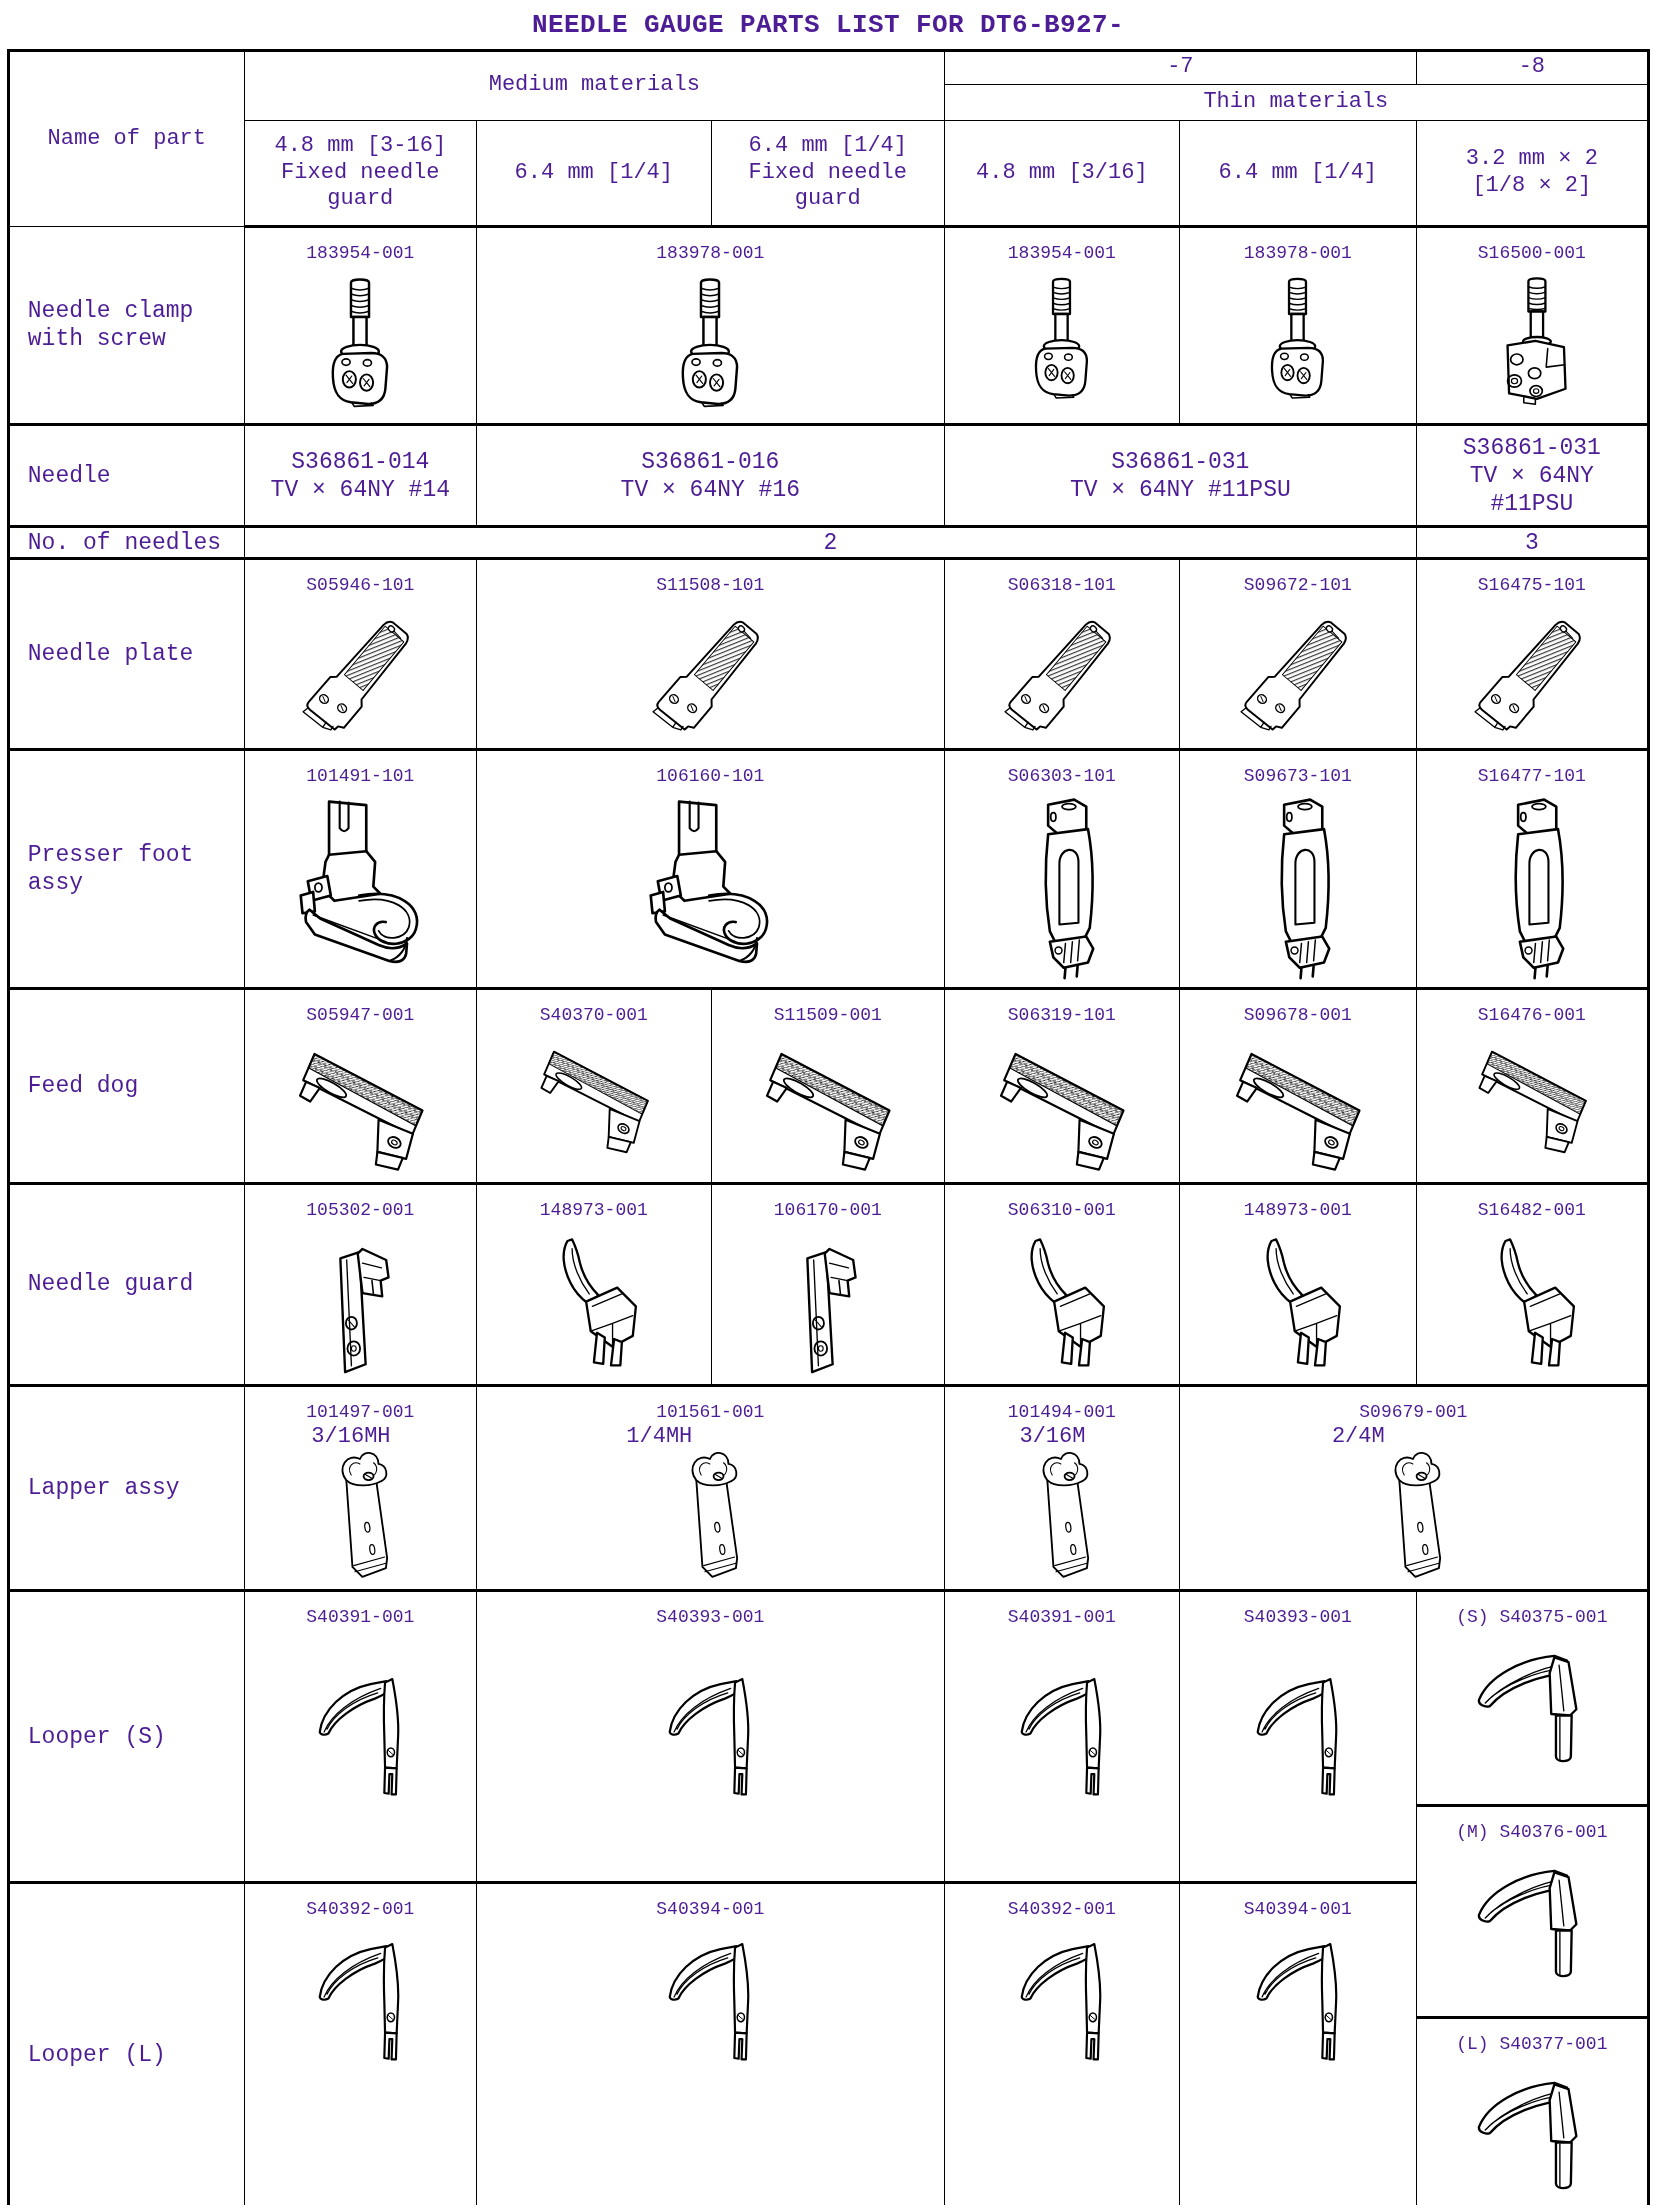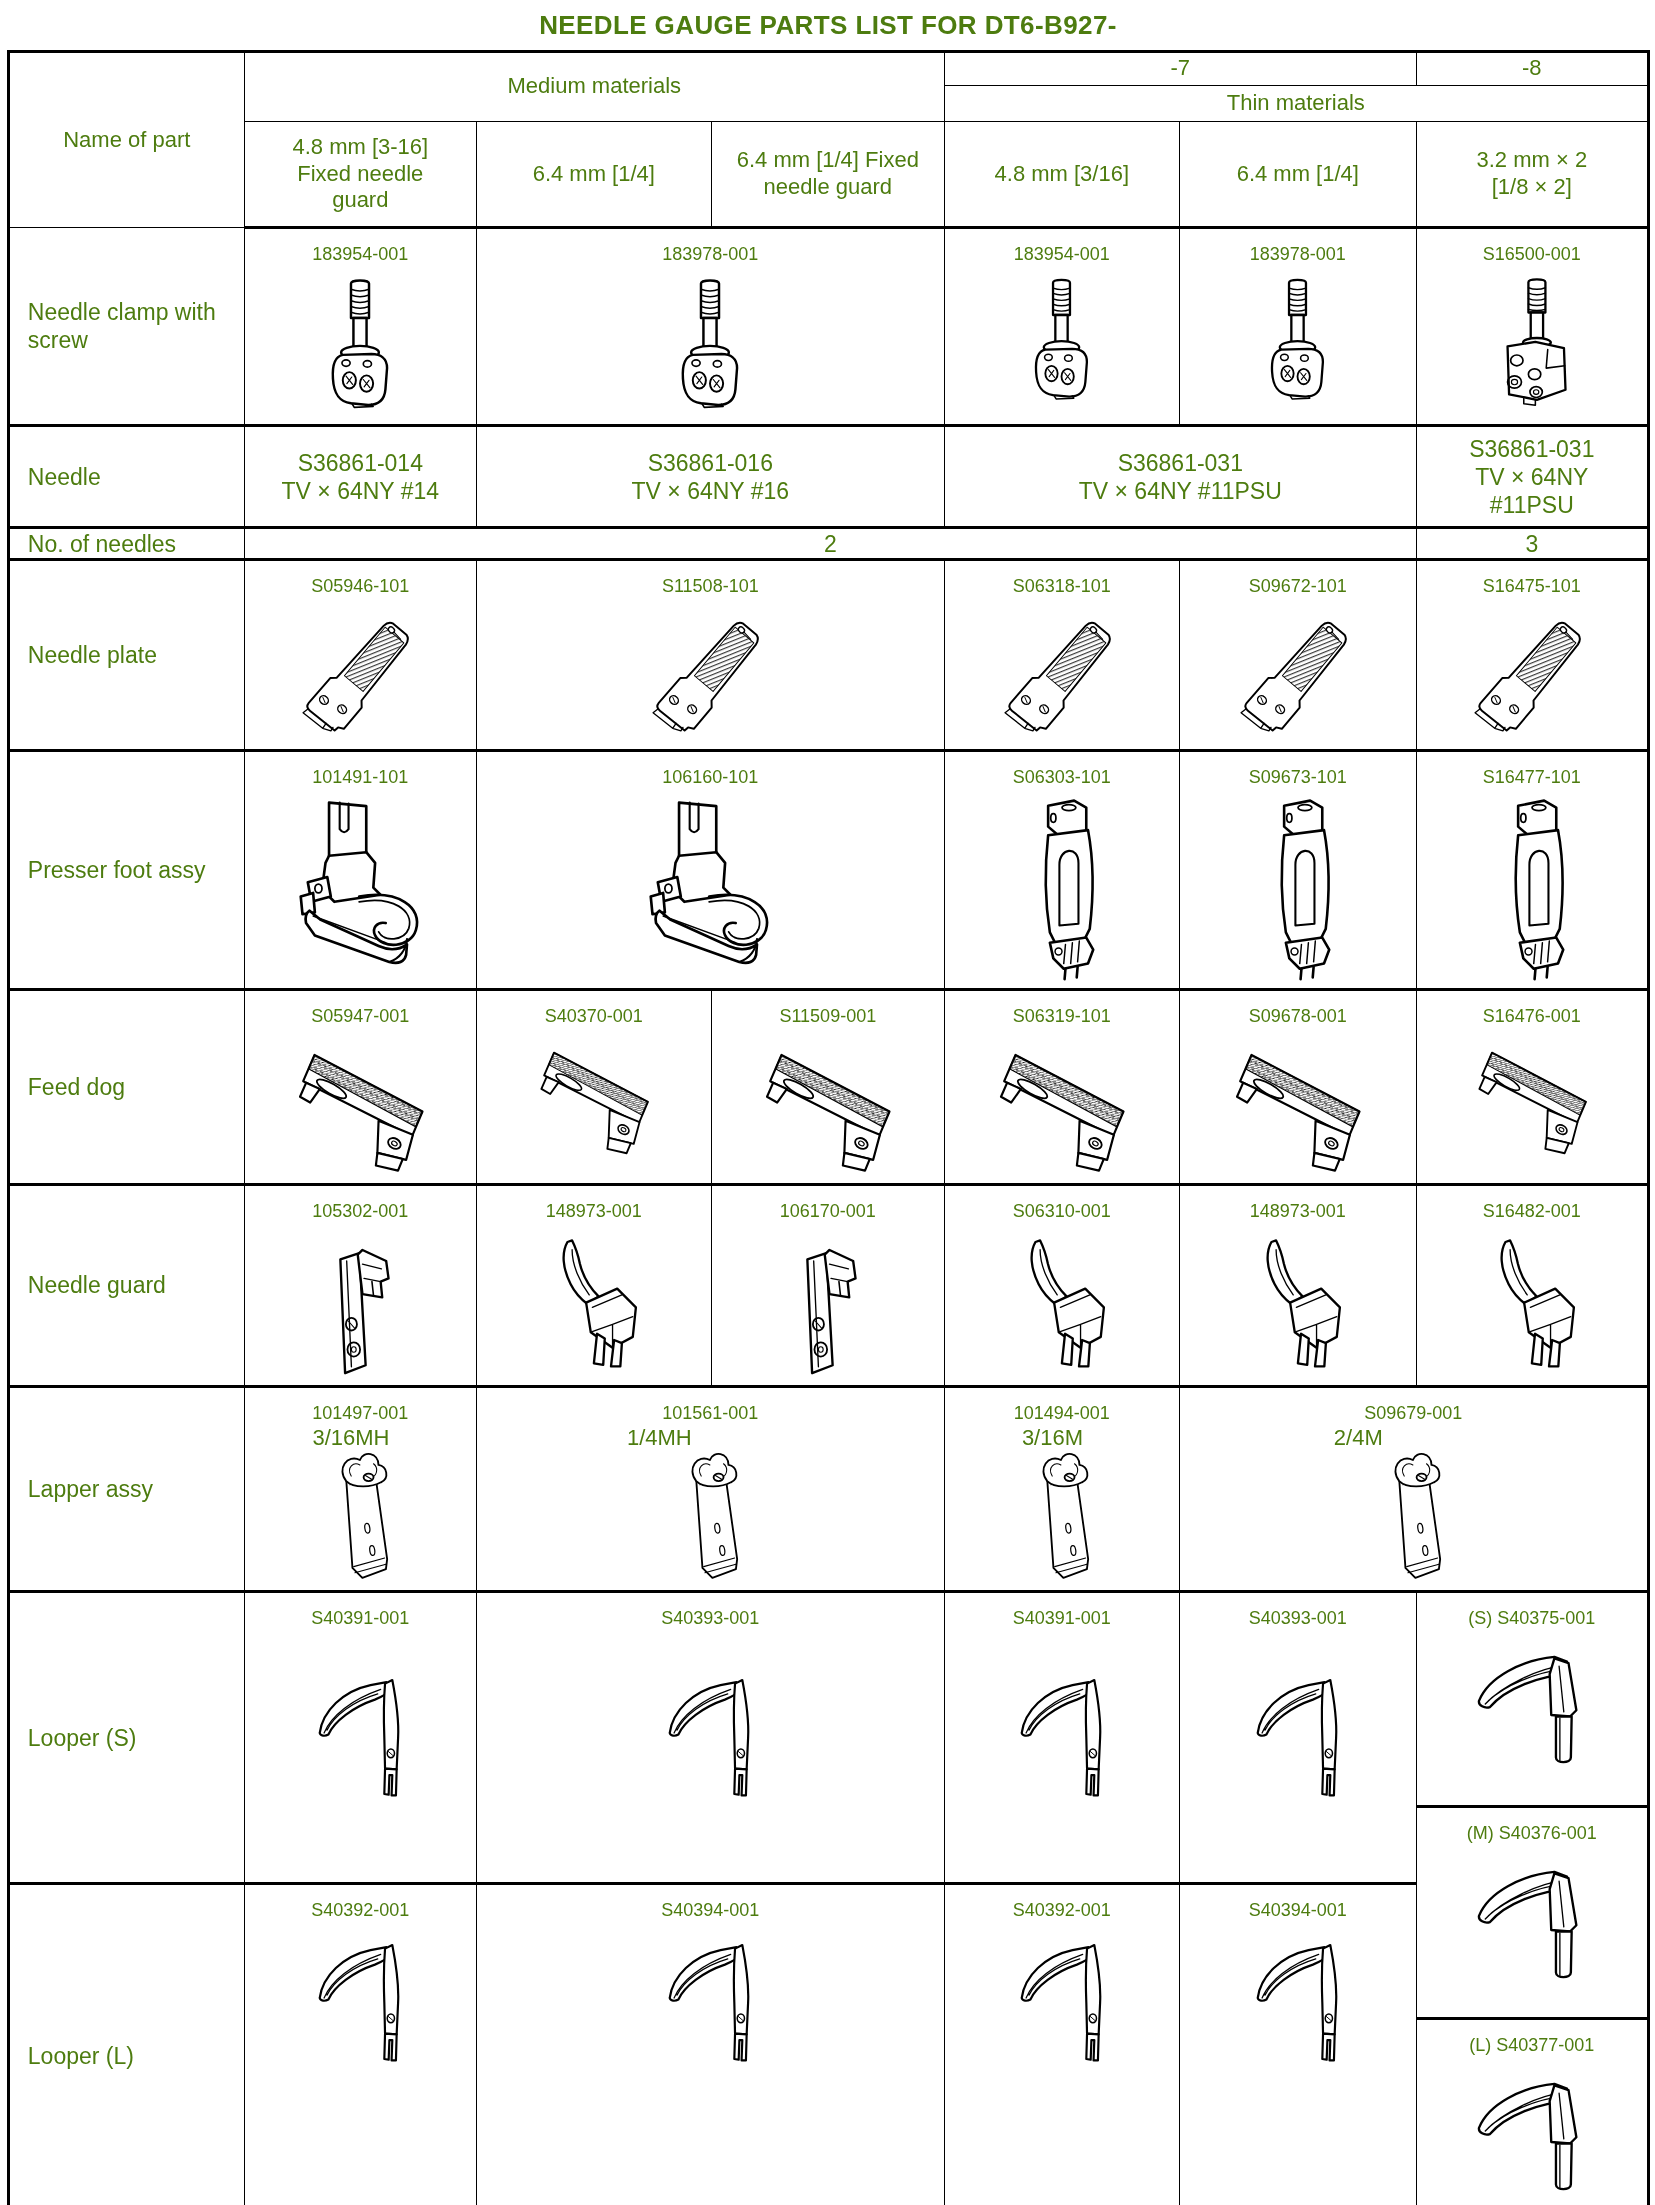--- a/index.html
+++ b/index.html
@@ -1,17 +1,17 @@
 <!DOCTYPE html>
 <html style="font-size:13.6px"><head>
 <meta charset="utf-8">
 <style>
   html,body{margin:0;padding:0;background:#e8e8e8;}
   .page{width:1656px;height:2205px;background:#ffffff;position:relative;
-        font-family:Liberation Sans, sans-serif;color:#4d7c0f;overflow:hidden;}
+        font-family:Liberation Mono, monospace;color:#4c1d95;overflow:hidden;}
   .title{ text-align:center;font-weight:bold;font-size:26px;padding-top:10.2px;letter-spacing:0.4px;}
   table.parts{border-collapse:collapse;table-layout:fixed;margin-left:6.8px;margin-top:8.5px;
               width:1641px;background:#fff;border:3.4px solid #000;}
   th,td{border:1.7px solid #000;padding:0;text-align:center;vertical-align:middle;
         font-weight:normal;font-size:23px;line-height:1.22;overflow:hidden;}
   thead th{font-size:22px;}
   thead tr.hr3 th{border-bottom-width:3.4px;}
   tbody td,tbody th{border-bottom-width:3.4px;}
   th.rowlabel{text-align:left;padding-left:18px;font-size:23px;}
   td.part-cell{vertical-align:top;}

